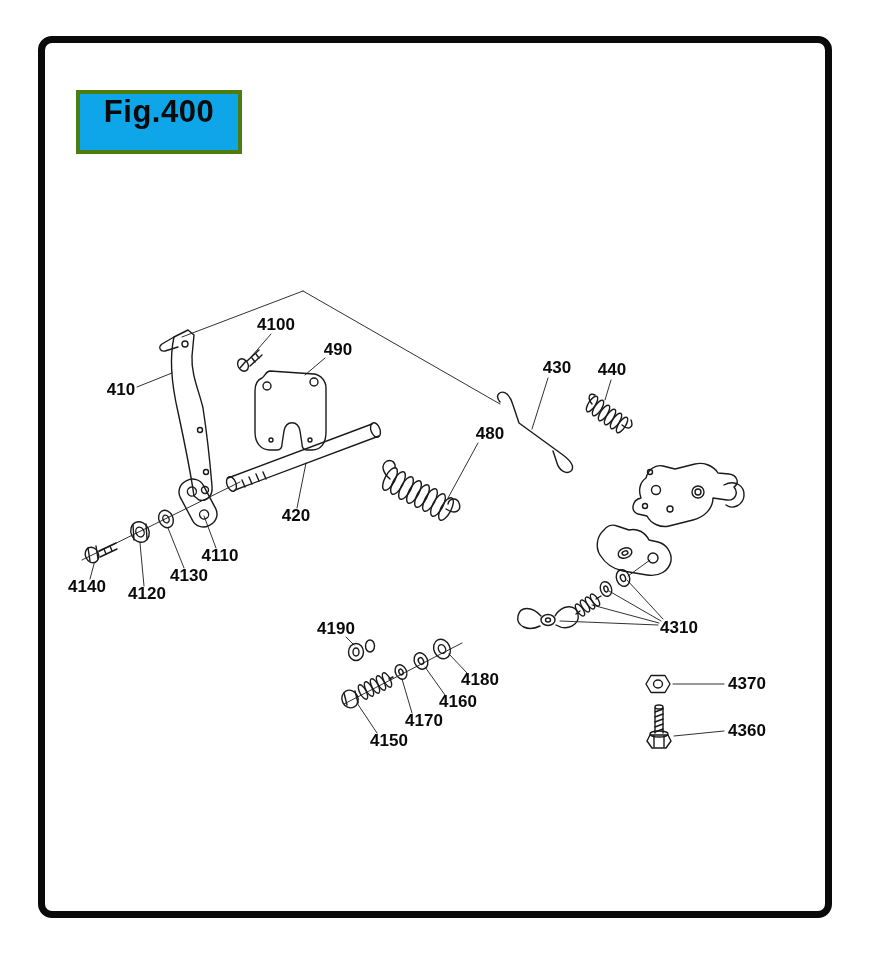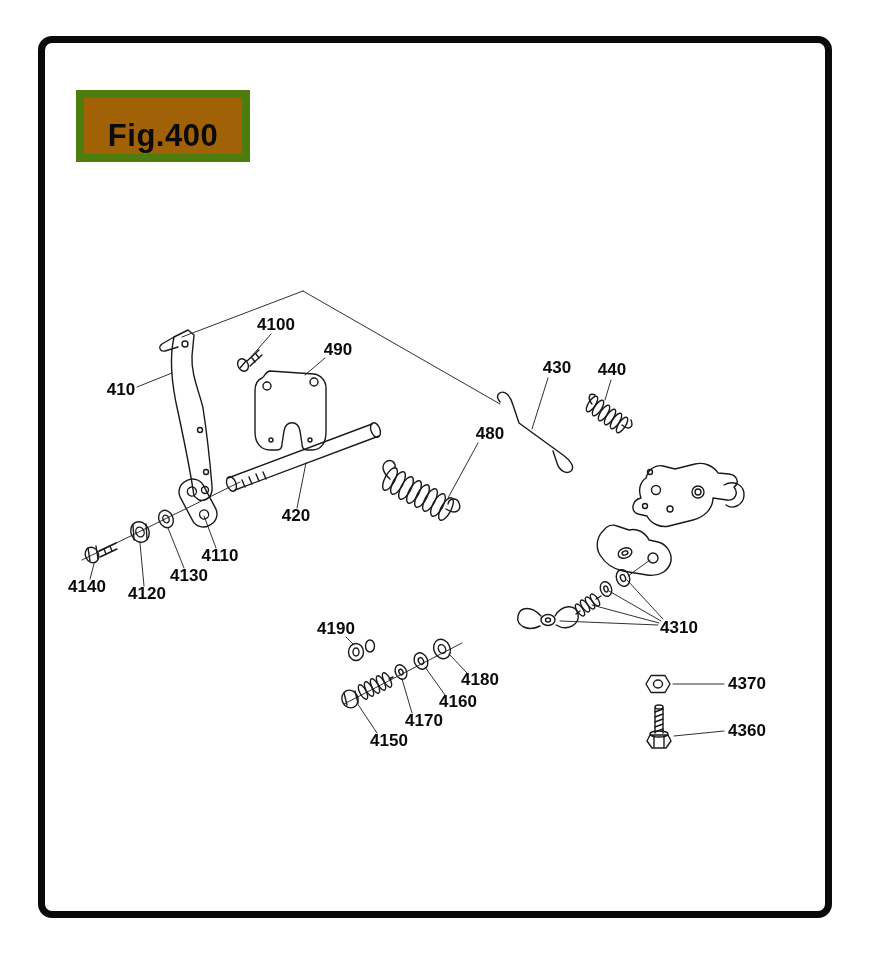--- a/index.html
+++ b/index.html
@@ -13,23 +13,23 @@
   .frame{
     position:absolute;
     left:38px;top:36px;right:38px;bottom:36px;
     border:7px solid #0a0a0a;
     border-radius:14px;
   }
   .fig-box{
     position:absolute;
     left:76px;top:90px;
     width:158px;height:56px;
-    border:8px solid #4d7c0f;
-    display:flex;align-items:flex-end;justify-content:center;
-    background:#a16207;
+    border:4px solid #4d7c0f;
+    display:flex;align-items:flex-start;justify-content:center;
+    background:#0ea5e9;
     z-index:2;
   }
   .fig-box span{
     font-size:31px;
     font-weight:bold;
     letter-spacing:0.5px;
     color:#0a0a0a;
   }
   svg.diagram{position:absolute;left:0;top:0;z-index:1;}
   svg .ink{stroke:#1a1a1a;fill:none;stroke-width:1.4;stroke-linecap:round;stroke-linejoin:round;}

